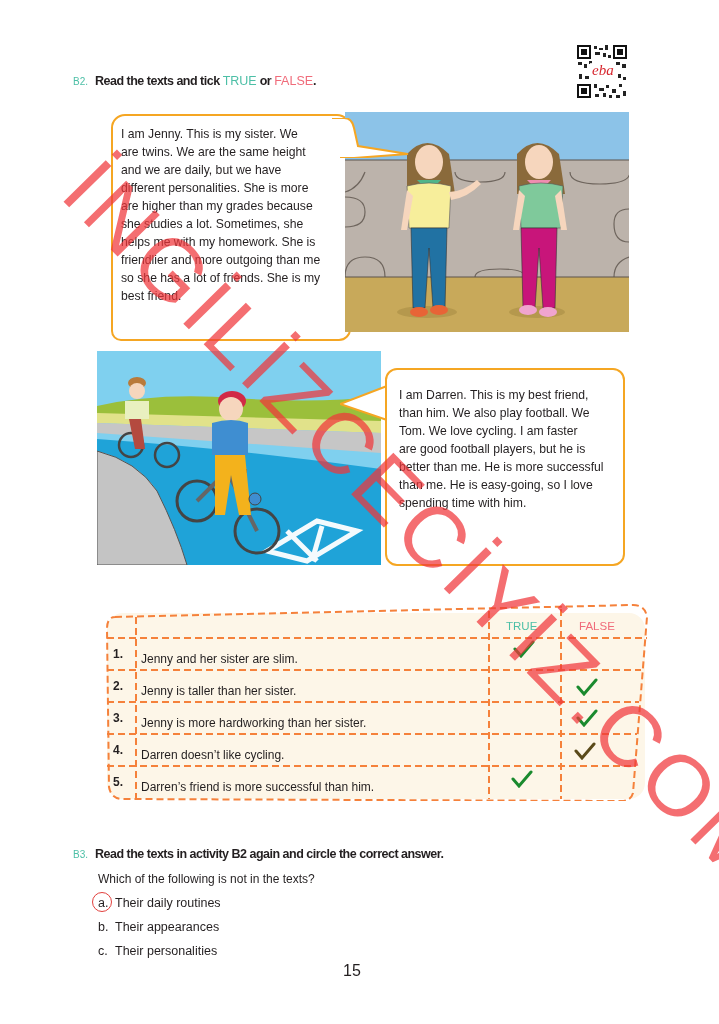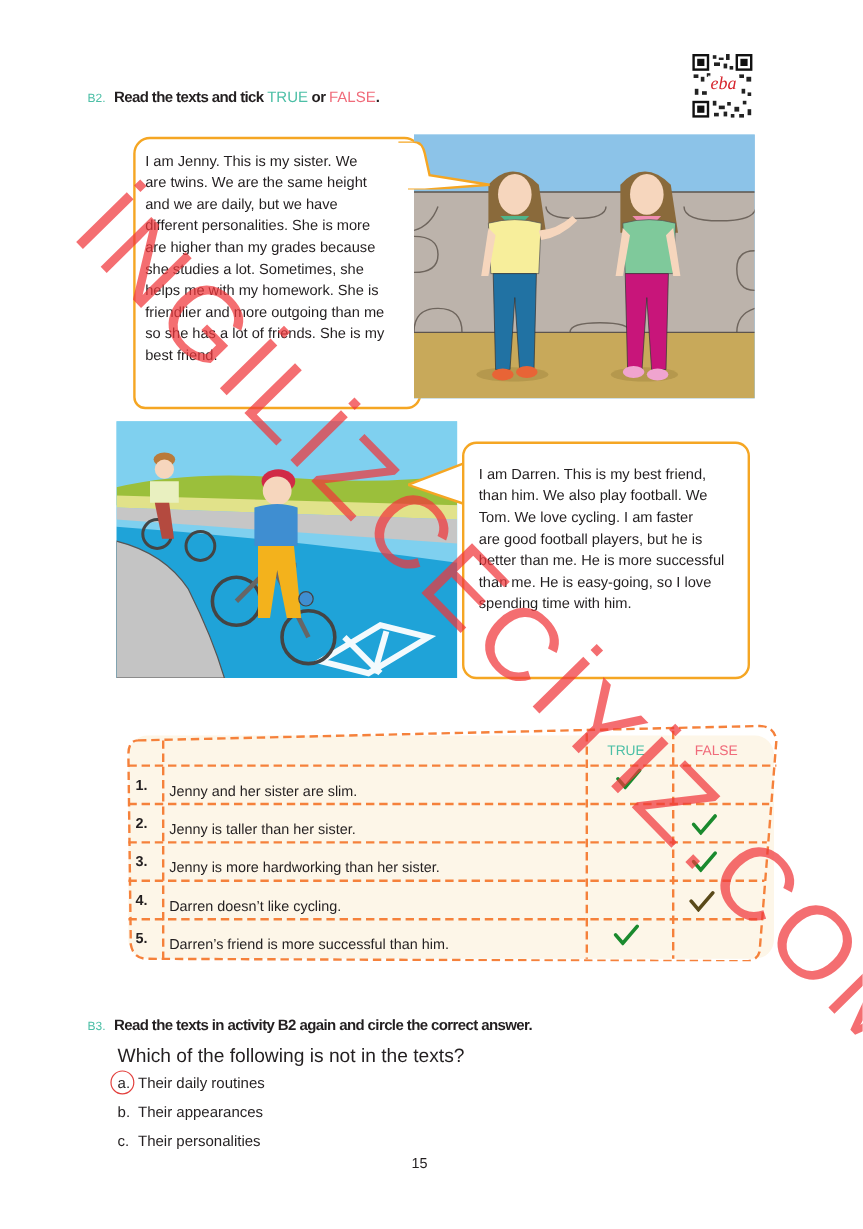--- a/index.html
+++ b/index.html
@@ -28,25 +28,25 @@
   .tf-bg { position: absolute; left: 4px; top: 10px; width: 538px; height: 186px; background: #fdf6e8; border-radius: 16px; }
   .tf-outline { position: absolute; left: 0; top: 0; }
   .tf-head { position: absolute; top: 17px; font-size: 11.5px; }
   .tf-head.t { left: 403px; color: #4cbfa6; }
   .tf-head.f { left: 476px; color: #f06b7a; }
   .tf-row { position: absolute; left: 0; width: 500px; height: 32px; display: flex; align-items: center; font-size: 12px; }
   .tf-row .n { width: 30px; text-align: right; font-weight: bold; padding-right: 10px; }
   .tf-row .s { padding-left: 8px; margin-top: 10px; }
   .tick { position: absolute; width: 22px; height: 18px; }
 
-  .q-text { position: absolute; left: 98px; top: 872px; font-size: 16px; }
+  .q-text { position: absolute; left: 98px; top: 872px; font-size: 12px; }
   .opt { position: absolute; left: 98px; font-size: 12.5px; display: flex; }
   .opt .letter { width: 17px; position: relative; }
   .opt .circle { position: absolute; left: -6px; top: -4px; width: 20px; height: 20px; border: 1.5px solid #e2403d; border-radius: 50%; }
-  .page-num { position: absolute; left: 343px; top: 962px; font-size: 12px; text-align: right; }
+  .page-num { position: absolute; left: 343px; top: 962px; font-size: 16px; text-align: right; }
 
   .watermark { position: absolute; left: 0; top: 0; width: 719px; height: 1024px; pointer-events: none; }
 </style>
 </head>
 <body>
 
 <div class="qr">
   <svg width="52" height="55" viewBox="0 0 52 55">
     <rect x="0" y="0" width="52" height="55" fill="#fff"></rect>
     <rect x="1" y="1" width="14" height="14" fill="#111"></rect>

